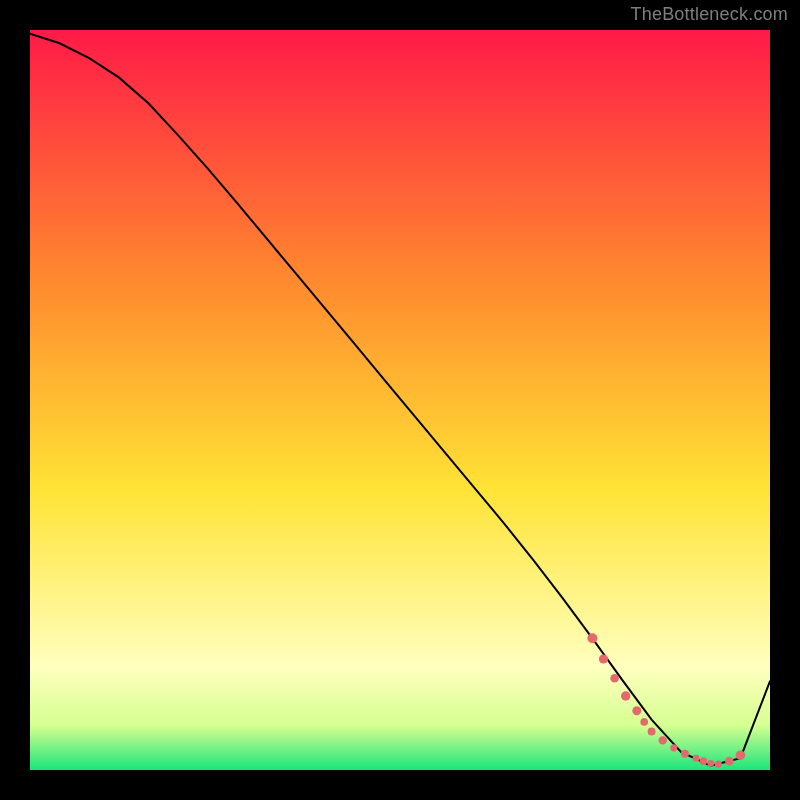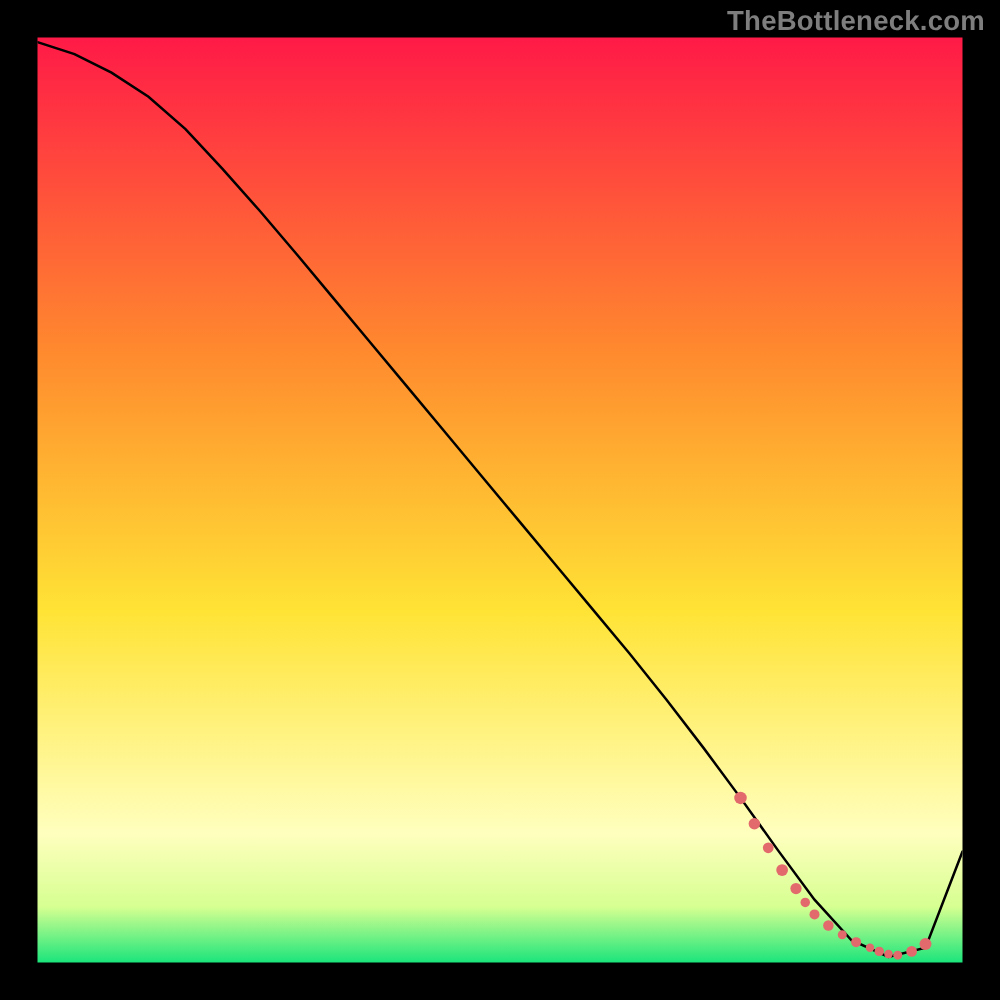--- a/index.html
+++ b/index.html
@@ -16,22 +16,22 @@
     height: 800px;
   }
   svg {
     display: block;
   }
   .wm {
     position: absolute;
     top: 4px;
     right: 12px;
     font-family: Arial, Helvetica, sans-serif;
-    font-size: 22px;
-    font-weight: 700;
+    font-size: 18px;
+    font-weight: 400;
     color: #7e7e7e;
     letter-spacing: 0.2px;
     user-select: none;
     margin-left: 48px;
   }
 </style>
 </head>
 <body>
 <div class="wrap">
 

